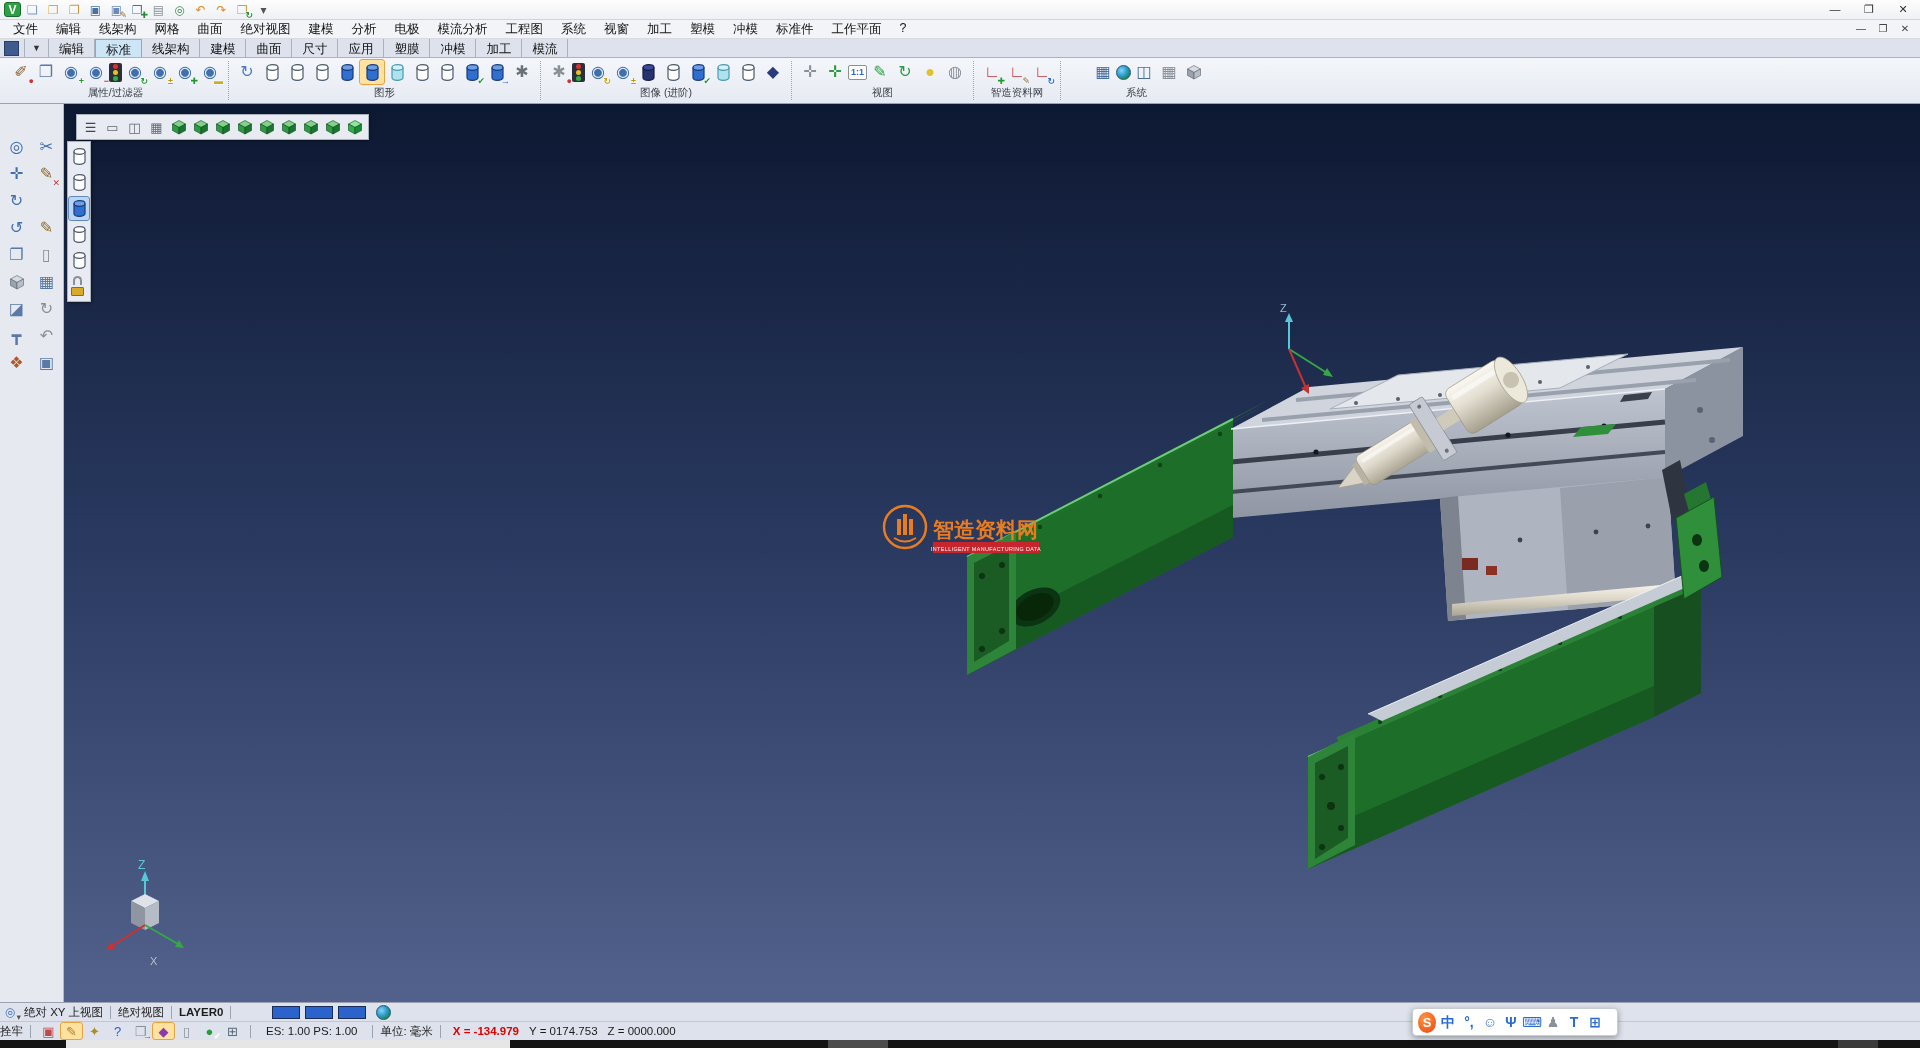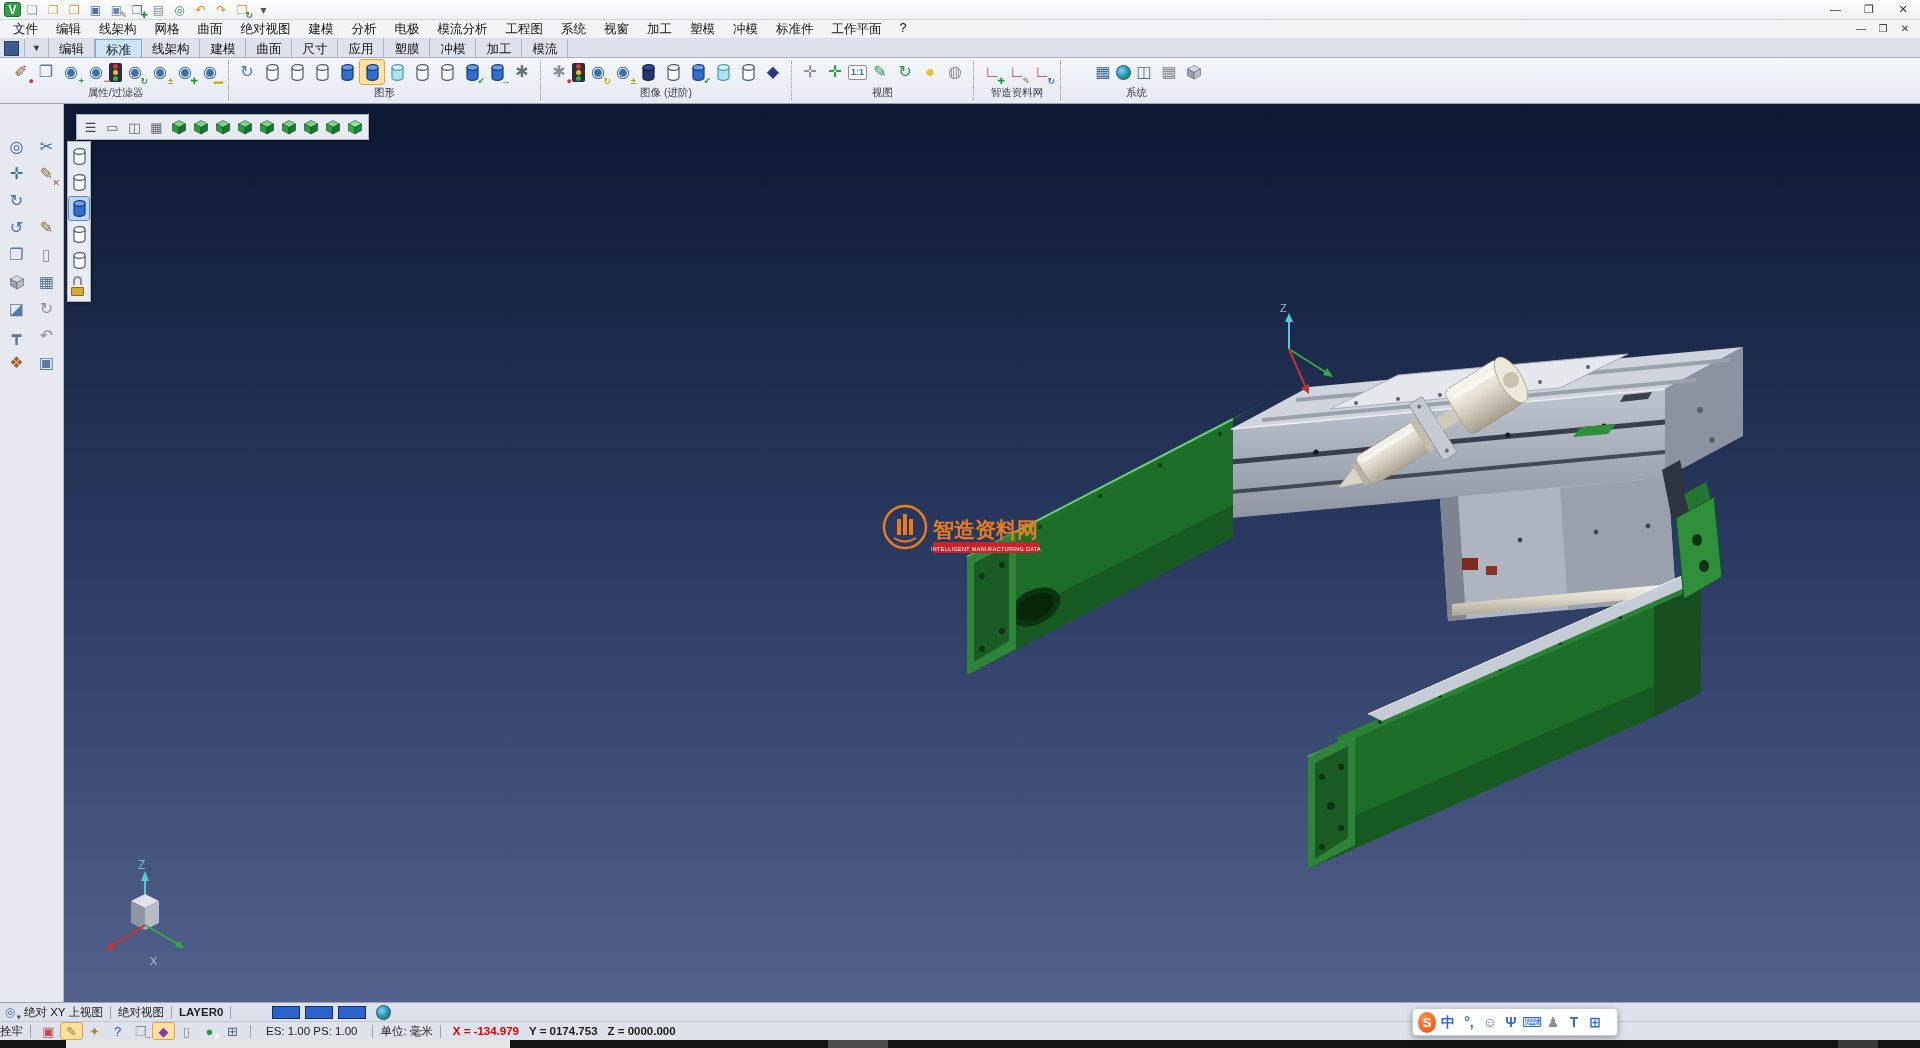--- a/index.html
+++ b/index.html
@@ -75,21 +75,21 @@
   .status1,.status2{height:19px;display:flex;align-items:center;justify-content:flex-start;background:#dde2ec;font-size:11.5px;color:#1c1c1c}
   .status1{border-top:1px solid #9aa2b0;padding-right:12px}
   .status2{border-top:1px solid #c2c8d2;padding-right:6px}
   .vsep{width:1px;height:13px;background:#9aa4b2;margin:0 7px;flex:none}
   .status1 .icon{width:20px;height:16px}.status1 .icon .g1{font-size:12px}
   .status2 .icon{width:21px;height:16px}.status2 .icon .g1{font-size:13px}
   .s2icons{display:flex;gap:2px;align-items:center}
   .lbl-layer{font-weight:bold}
   .swatches{display:flex;gap:5px;margin:0 10px 0 34px}
   .coordx{color:#e00000;font-weight:bold;margin:0 5px;white-space:nowrap}
-  .coordy,.coordz{font-weight:bold;margin:0 5px;white-space:nowrap}
+  .coordy,.coordz{font-weight:normal;margin:0 5px;white-space:nowrap}
   .scaletxt{margin:0 8px;white-space:nowrap}
 
   
   .taskbar{height:8px;background:#141414;position:relative}
   .tseg1{position:absolute;left:66px;width:444px;top:0;bottom:0;background:#e6e6e6}
   .tseg2{position:absolute;left:828px;width:60px;top:0;bottom:0;background:#4c4c4c}
   .tseg3{position:absolute;left:1838px;width:40px;top:0;bottom:0;background:#3a3a3a}
 
   
   .ime{position:absolute;left:1412px;top:1008px;width:206px;height:28px;background:#fff;border:1px solid #c8cdd4;border-radius:4px;box-shadow:0 2px 6px rgba(0,0,0,.35);display:flex;align-items:center;gap:3px;padding:0 5px;z-index:50}

